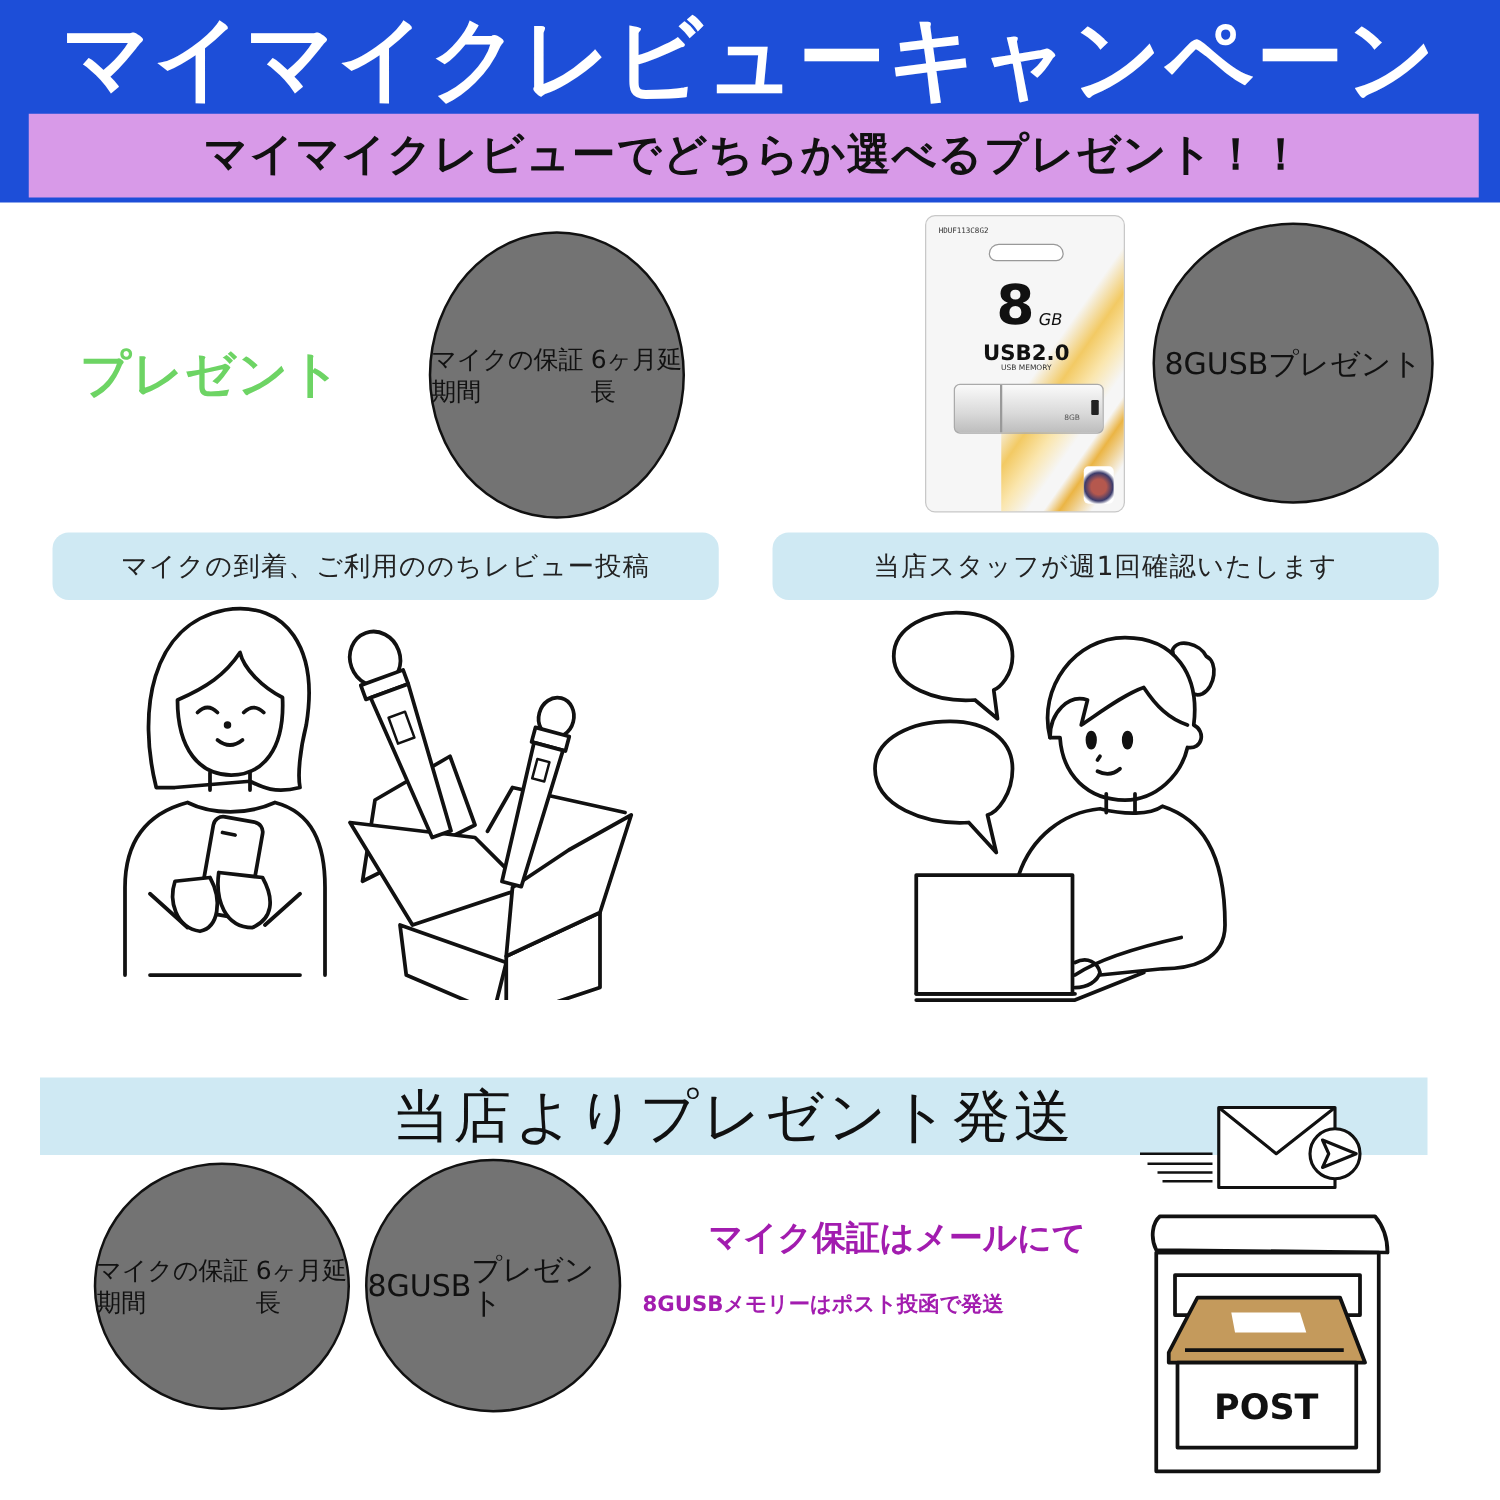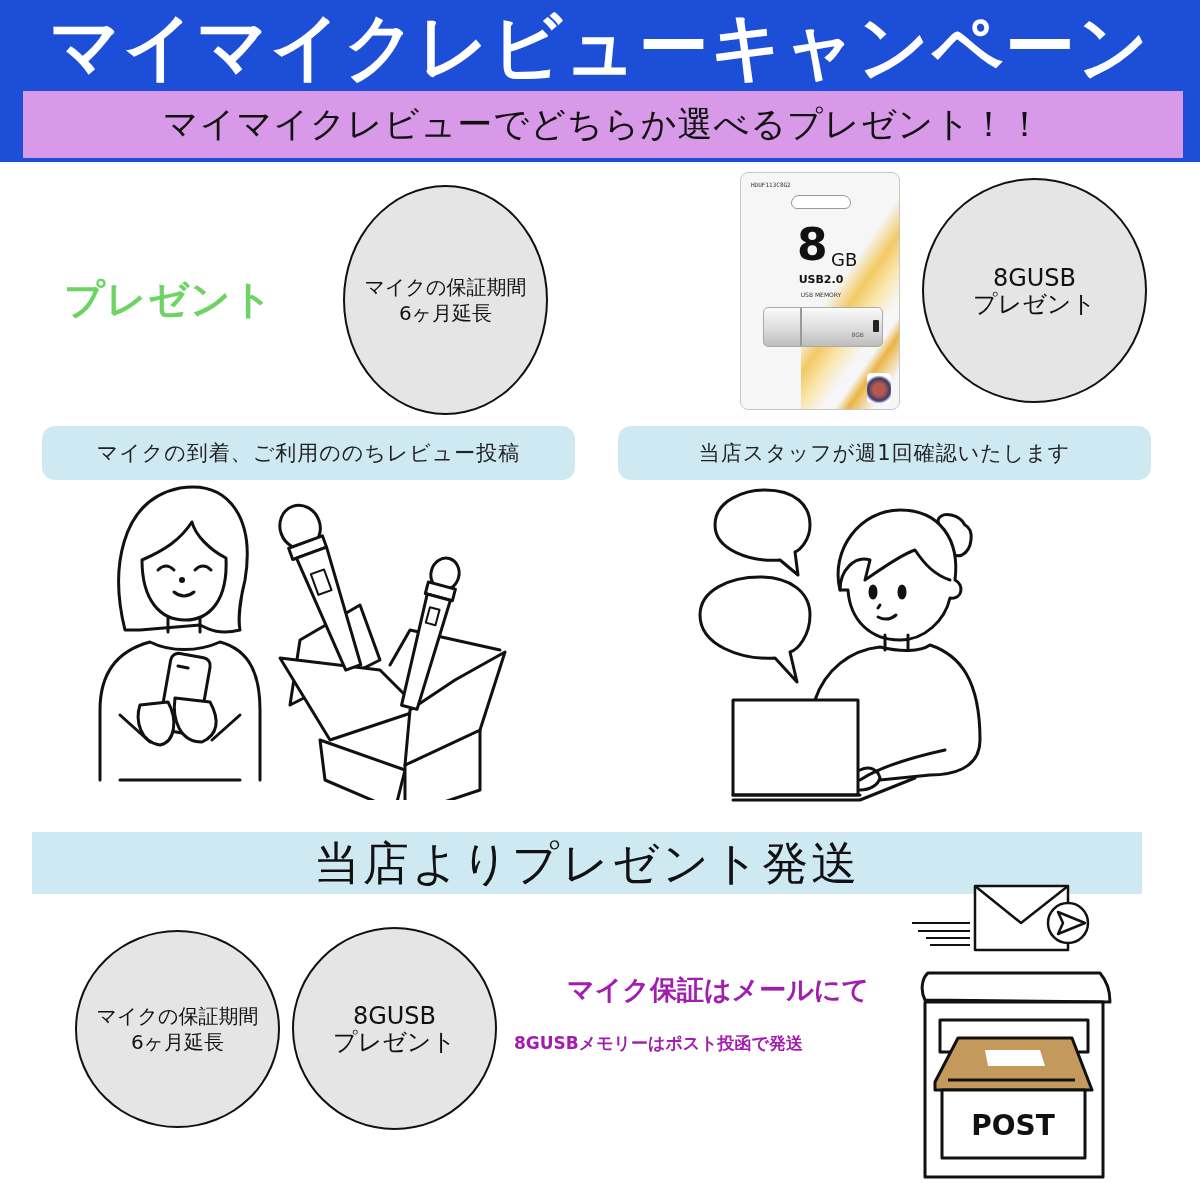--- a/index.html
+++ b/index.html
@@ -5,51 +5,51 @@
   * { box-sizing: border-box; margin: 0; padding: 0; }
   html, body { width: 1200px; height: 1200px; background: #ffffff; overflow: hidden; }
   body { position: relative; font-family: "DejaVu Sans", "Liberation Sans", sans-serif; color: #111; }
 
   .header-band { position: absolute; left: 0; top: 0; width: 1200px; height: 162px; background: #1d4ed8; }
   .title { position: absolute; left: 0; top: 6px; width: 1200px; text-align: center; color: #fff;
            font-size: 70px; font-weight: bold; letter-spacing: 2px; line-height: 82px;
            font-family: "DejaVu Sans", sans-serif; transform: scaleY(1.05); }
   .subtitle-box { position: absolute; left: 23px; top: 91px; width: 1160px; height: 67px; background: #d89ae8; }
   .subtitle { position: absolute; left: 0; top: 0; width: 100%; height: 77px; line-height: 67px;
-              text-align: center; font-size: 35px; font-weight: normal; color: #111; letter-spacing: 1px; }
+              text-align: center; font-size: 35px; font-weight: bold; color: #111; letter-spacing: 1px; }
 
   .green-heading { position: absolute; left: 64px; top: 272px; font-size: 40px; font-weight: bold; color: #6dd464; letter-spacing: 1px; }
 
-  .circle { position: absolute; border: 2.5px solid #111; border-radius: 50%; background: #e5e5e5;
-            display: flex; flex-direction: column; align-items: center; justify-content: center; text-align: left; }
+  .circle { position: absolute; border: 2.5px solid #111; border-radius: 50%; background: #737373;
+            display: flex; flex-direction: row; align-items: center; justify-content: center; text-align: left; }
   .circle .line { font-size: 20px; line-height: 26px; color: #111; }
   .circle .line.strong { font-size: 24px; }
 
   .usb-pack { position: absolute; left: 740px; top: 172px; width: 160px; height: 238px; background: #f6f6f6;
               border: 1px solid #c8c8c8; border-radius: 8px; overflow: hidden; }
   .usb-swoosh { position: absolute; left: 60px; top: -20px; width: 140px; height: 260px;
                 background: linear-gradient(125deg, transparent 40%, #f2c24a 48%, #fbe3a1 55%, transparent 62%, transparent 66%, #e9a925 70%, transparent 78%); opacity: .85; }
   .usb-code { position: absolute; left: 10px; top: 8px; font-size: 6px; color: #333; font-family: "DejaVu Sans Mono", monospace; }
   .usb-hanger { position: absolute; left: 50px; top: 22px; width: 60px; height: 14px; border: 1.5px solid #999; border-radius: 8px 8px 6px 6px; background: #fff; }
   .usb-capacity { position: absolute; left: 56px; top: 50px; font-size: 44px; font-weight: bold; color: #111; line-height: 44px; }
-  .usb-capacity-unit { position: absolute; left: 90px; top: 76px; font-size: 18px; color: #111; }
-  .usb-std { position: absolute; left: 0; width: 160px; top: 100px; text-align: center; font-size: 11px; font-weight: bold; color: #111; }
+  .usb-capacity-unit { position: absolute; left: 90px; top: 76px; font-size: 13px; color: #111; font-style: italic; }
+  .usb-std { position: absolute; left: 0; width: 160px; top: 100px; text-align: center; font-size: 17px; font-weight: bold; color: #111; }
   .usb-mem { position: absolute; left: 0; width: 160px; top: 118px; text-align: center; font-size: 6px; color: #333; }
   .usb-stick { position: absolute; left: 22px; top: 134px; width: 120px; height: 40px; border-radius: 5px;
                background: linear-gradient(180deg, #fafafa, #d9d9d9 60%, #bdbdbd); border: 1px solid #aaa; }
   .usb-stick-cap { position: absolute; left: 0; top: 0; width: 38px; height: 38px; border-right: 2px solid #999; border-radius: 5px 0 0 5px; }
   .usb-stick-label { position: absolute; right: 18px; bottom: 8px; font-size: 6px; color: #555; }
   .usb-stick-port { position: absolute; right: 3px; top: 12px; width: 6px; height: 12px; background: #222; border-radius: 1px; }
   .usb-brand { position: absolute; left: 40px; top: 200px; width: 80px; height: 30px; background: #111; color: #fff;
                font-size: 10px; font-style: italic; font-weight: bold; text-align: center; line-height: 30px; letter-spacing: 1px; margin-top: 40px; }
   .usb-mascot { position: absolute; left: 126px; top: 200px; width: 24px; height: 30px; background: radial-gradient(circle at 50% 55%, #b5584e 30%, #3b3b6b 55%, #fff 70%); border-radius: 4px; }
 
   .step-label { position: absolute; height: 54px; background: #cfe9f3; line-height: 54px; text-align: center;
                 font-size: 21px; color: #222; letter-spacing: 1px; border-radius: 13px; }
-  .big-label { position: absolute; left: 32px; top: 832px; width: 1110px; height: 62px; background: #cfe9f3;
+  .big-label { position: absolute; left: 32px; top: 862px; width: 1110px; height: 62px; background: #cfe9f3;
                text-align: center; line-height: 62px; font-size: 46px; color: #111; letter-spacing: 3px; }
 
   .illustration { position: absolute; }
   .note { position: absolute; font-weight: bold; color: #a21caf; white-space: nowrap; }
 </style>
 </head>
 <body>
 
 <div class="header-band">
   <div class="title">マイマイクレビューキャンペーン</div>

